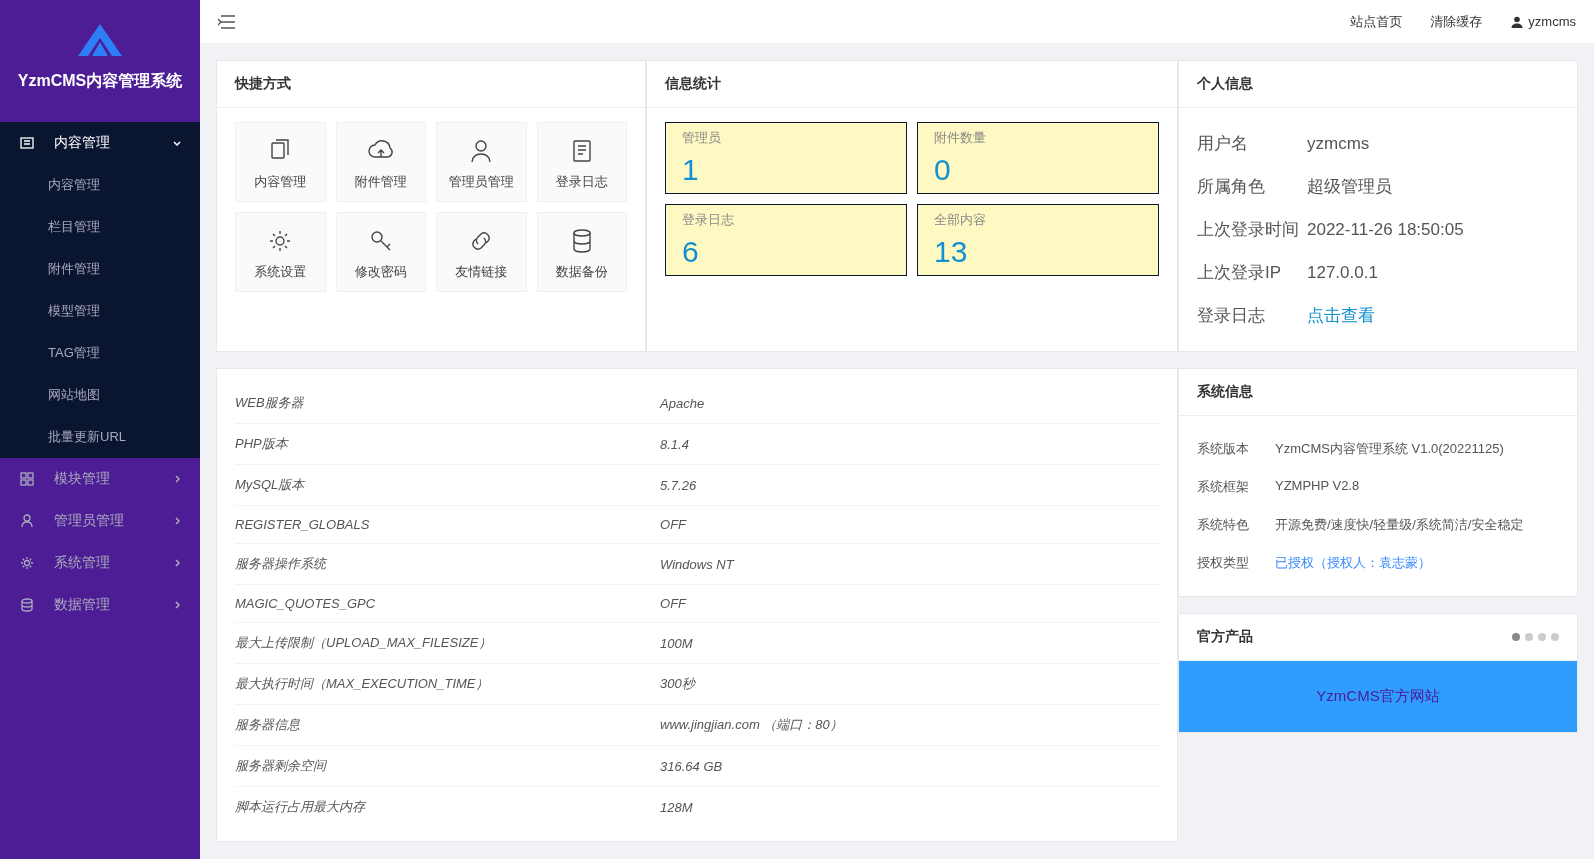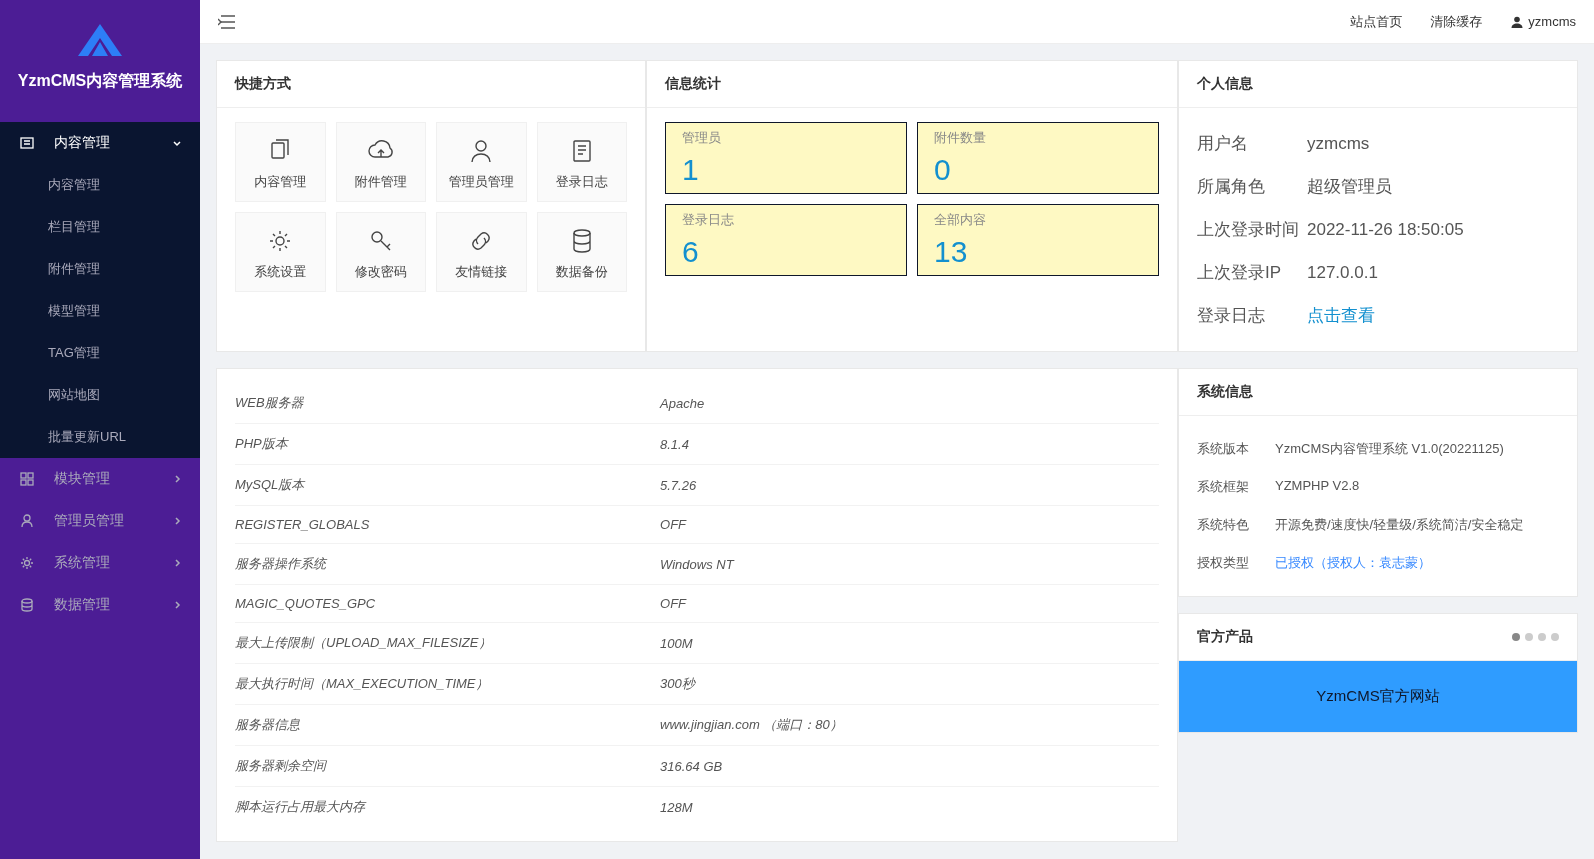--- a/index.html
+++ b/index.html
@@ -65,21 +65,21 @@
 .rightcol { width: 400px; display: flex; flex-direction: column; gap: 16px; }
 .sys-table { width: 100%; border-collapse: collapse; }
 .sys-table td { padding: 10px 0; font-size: 13px; color: #555; vertical-align: top; }
 .sys-table td:first-child { width: 78px; }
 .link-blue { color: #3789ff; }
 
 
 .dots { margin-left: auto; display: flex; gap: 5px; }
 .dot { width: 8px; height: 8px; border-radius: 50%; background: #ccc; }
 .dot.active { background: #888; }
-.product-banner { background: #2f9cff; color: #0f172a; text-align: center; padding: 26px 10px; font-size: 15px; cursor: pointer; }
+.product-banner { background: #2f9cff; color: #4c1d95; text-align: center; padding: 26px 10px; font-size: 15px; cursor: pointer; }
 
 svg { display: block; }
 </style>
 </head>
 <body>
 
 <div class="sidebar">
   <div class="logo-area">
     <span class="logo-icon">
       <svg width="56" height="40" viewBox="0 0 56 40">

